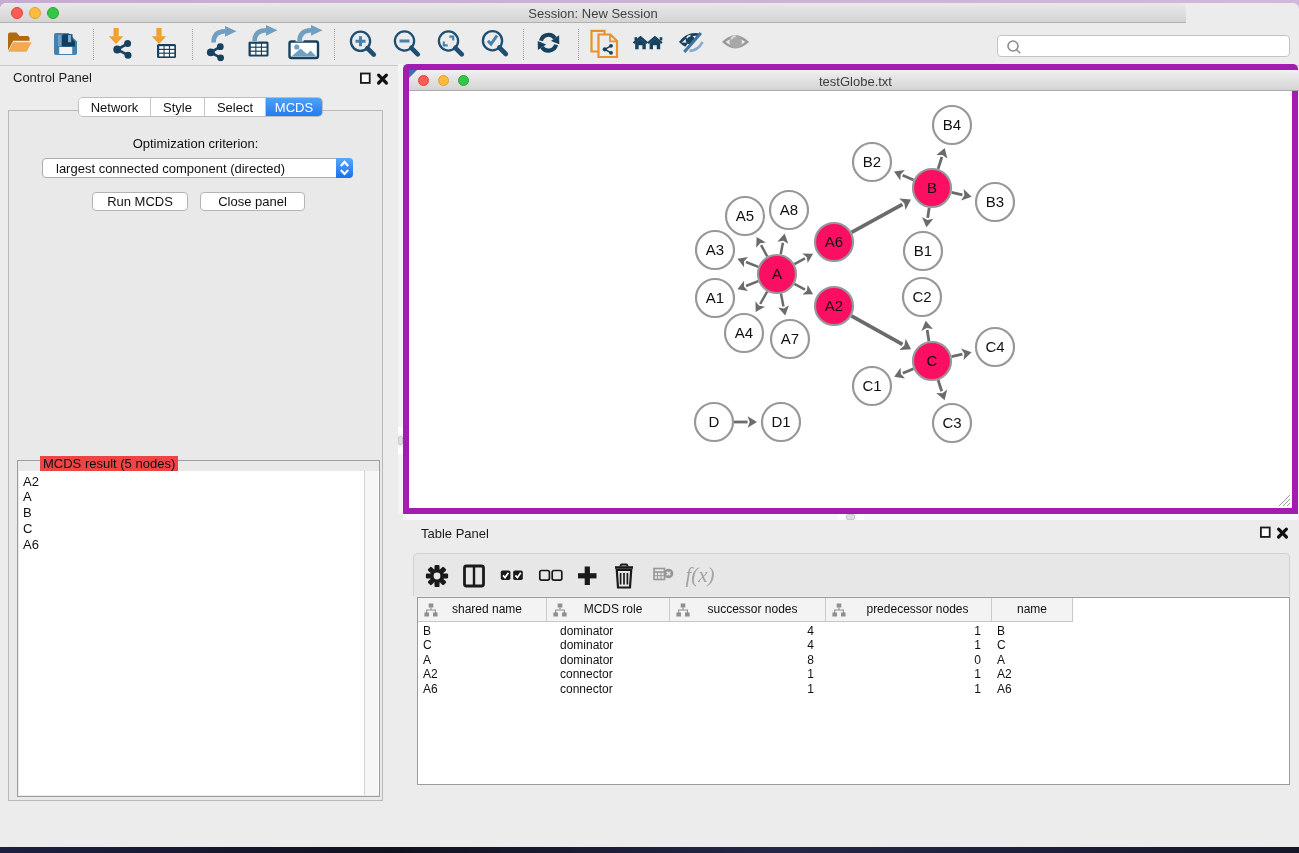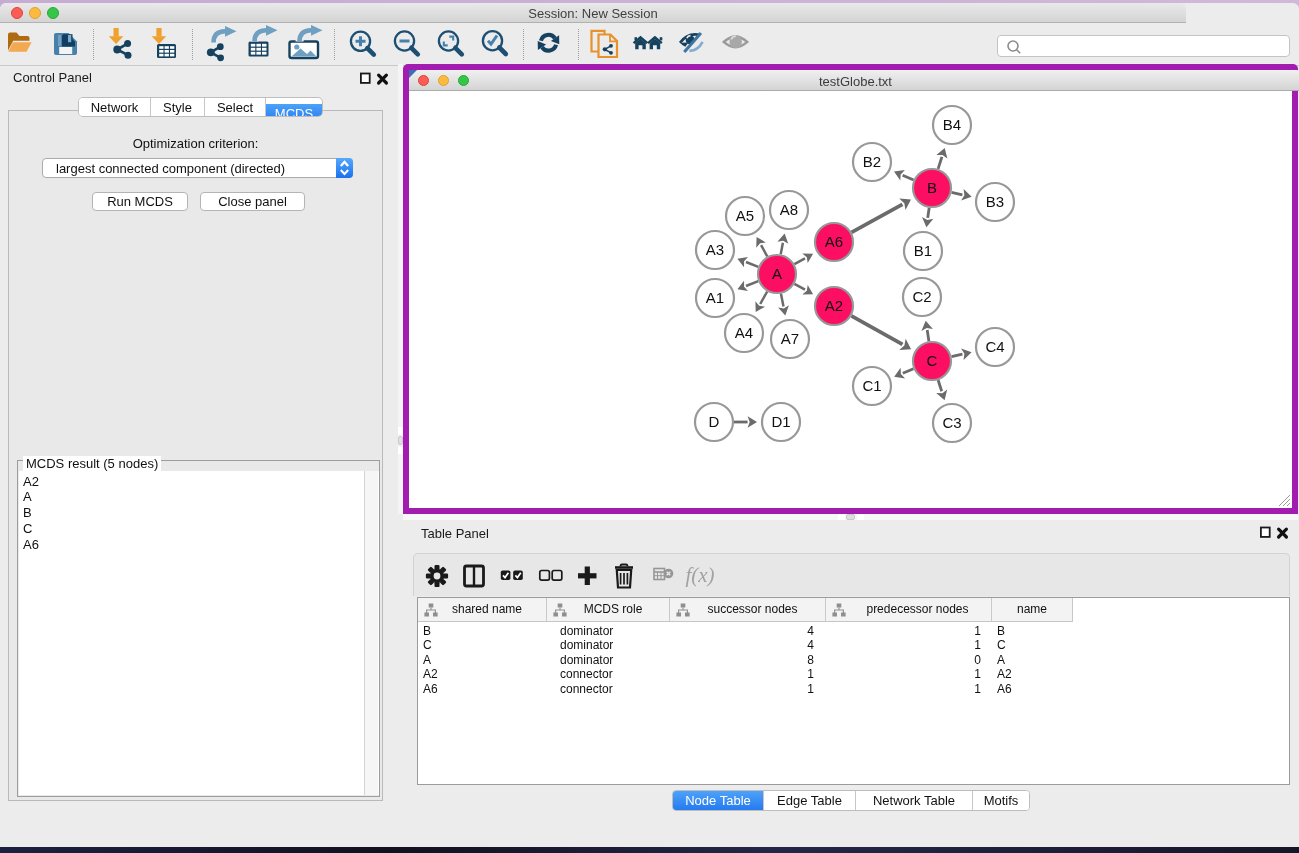--- a/index.html
+++ b/index.html
@@ -25,33 +25,33 @@
     background:#fff; border:1px solid #c3c3c3; border-radius:4px; }
 
   #cp-title { position:absolute; left:13px; top:67px; font-size:13px; color:#1a1a1a; }
   #cp-box { position:absolute; left:8px; top:107px; width:375px; height:691px;
     background:#e9e9e9; border:1px solid #b9b9b9; }
   #cp-tabs { position:absolute; left:78px; top:94px; height:20px; display:flex;
     border-radius:5px; overflow:hidden; border:1px solid #bdbdbd; background:#fff; }
   .cptab { height:20px; line-height:19px; font-size:13px; color:#111; text-align:center;
     border-right:1px solid #c6c6c6; background:#fff; }
   .cptab:last-child { border-right:none; }
-  .cptab.sel { background:linear-gradient(#4da2f9,#2176ef); color:#fff;margin-top:6px; }
+  .cptab.sel { background:linear-gradient(#4da2f9,#2176ef); color:#fff; }
   #opt-label { position:absolute; left:0; width:391px; top:133px; text-align:center;
     font-size:13px; color:#111; }
   #opt-select { position:absolute; left:42px; top:155px; width:311px; height:20px;
     background:#fff; border:1px solid #ababab; border-radius:4px; }
   #opt-select .txt { position:absolute; left:13px; top:2px; font-size:13px; color:#111; }
   #opt-select .cap { position:absolute; right:-1px; top:-1px; width:17px; height:20px;
     background:linear-gradient(#57a8fb,#1a70ee); border-radius:0 4px 4px 0; }
   .btn { position:absolute; height:19px; background:#fff; border:1px solid #b4b4b4;
     border-radius:4px; font-size:13px; color:#111; text-align:center; line-height:17px; }
   #fieldset { position:absolute; left:17px; top:457px; width:363px; height:337px;
     border:1px solid #9d9d9d; }
-  #fieldset .legend { position:absolute; left:5px; top:-5px; background:#ffffff;
+  #fieldset .legend { position:absolute; left:22px; top:-5px; background:#ef4444;
     font-size:13px; color:#111; padding:0 3px; }
   #mlist { position:absolute; left:1px; top:10px; width:360px; height:324px; background:#fff; }
   #mlist .items { position:absolute; left:4px; top:2.5px; font-size:13px; color:#111; line-height:15.8px; }
   #mscroll { position:absolute; right:1px; top:0px; width:14px; height:324px;
     background:#f6f6f6; border-left:1px solid #d4d4d4; }
 
   #netwin { position:absolute; left:403px; top:61px; width:895px; height:450px;
     background:#fff; border:6px solid #a21caf; border-radius:5px 5px 0 0; }
   #nw-titlebar { position:absolute; left:0; top:0; width:893px; height:21px;
     background:linear-gradient(#f0f0f0,#d4d4d4); border-bottom:1px solid #ababab;
@@ -442,20 +442,14 @@
       <div class="tr" style="top:69.4px; left:142px;">connector</div>
       <div class="tr" style="top:69.4px; left:252px; width:144px; text-align:right;">1</div>
       <div class="tr" style="top:69.4px; left:408px; width:155px; text-align:right;">1</div>
       <div class="tr" style="top:69.4px; left:579px;">A2</div>
       <div class="tr" style="top:84.3px; left:5px;">A6</div>
       <div class="tr" style="top:84.3px; left:142px;">connector</div>
       <div class="tr" style="top:84.3px; left:252px; width:144px; text-align:right;">1</div>
       <div class="tr" style="top:84.3px; left:408px; width:155px; text-align:right;">1</div>
       <div class="tr" style="top:84.3px; left:579px;">A6</div>
   </div>
-  <div id="tp-tabs">
-    <div class="tptab sel" style="width:91px;">Node Table</div>
-    <div class="tptab" style="width:92px;">Edge Table</div>
-    <div class="tptab" style="width:117px;">Network Table</div>
-    <div class="tptab" style="width:56px;">Motifs</div>
-  </div>
 
 </div>
 
 </body></html>

